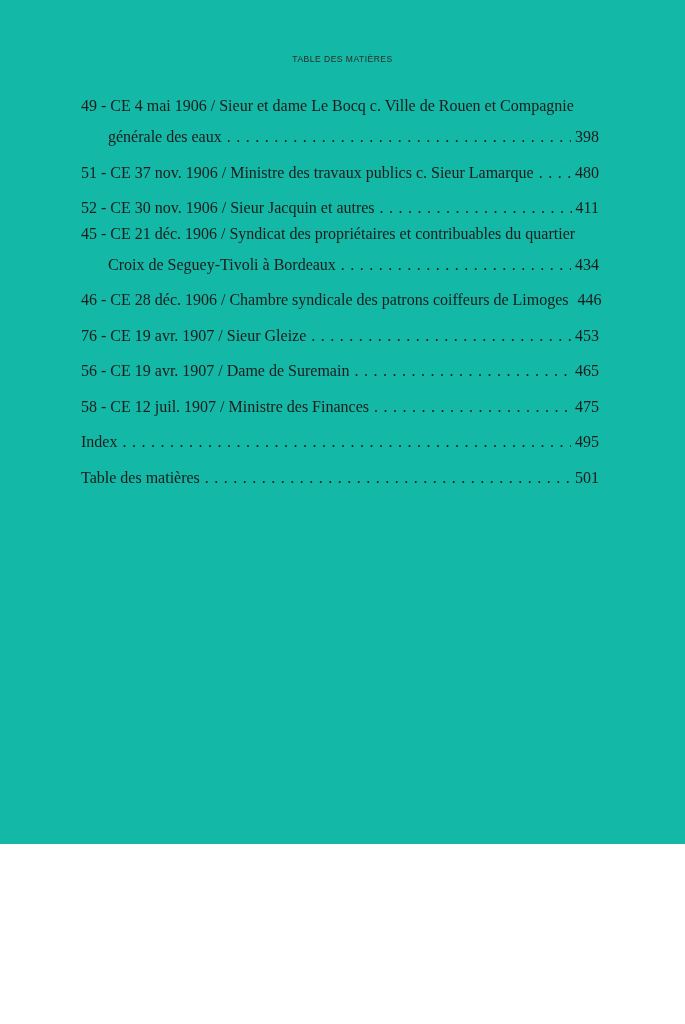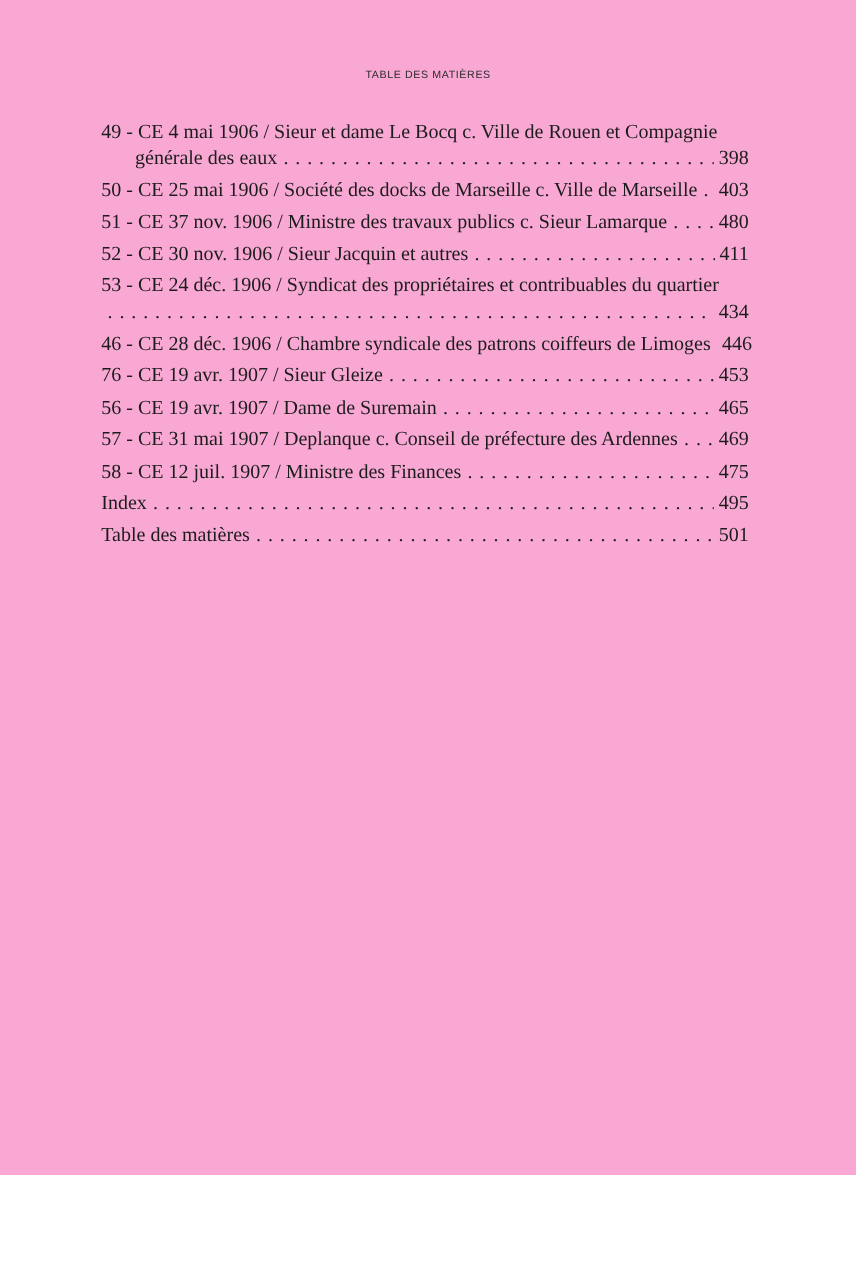--- a/index.html
+++ b/index.html
@@ -3,22 +3,22 @@
 <meta charset="utf-8">
 <style>
   html, body {
     margin: 0;
     padding: 0;
     background: #ffffff;
   }
   .page {
     position: relative;
     width: 685px;
-    height: 940px;
-    background: #f9a8d4;
+    height: 844px;
+    background: #14b8a6;
     color: #1c1c1c;
     font-family: "Liberation Serif", serif;
     overflow: hidden;
   }
   .running-head {
     position: absolute;
     top: 54px;
     left: 0;
     right: 0;
     text-align: center;
@@ -67,20 +67,21 @@
     margin-left: 5px;
     margin-right: 4px;
     word-spacing: 1.5px;
   }
   .leader::after {
     content: ". . . . . . . . . . . . . . . . . . . . . . . . . . . . . . . . . . . . . . . . . . . . . . . . . . . . . . . . . . . . . . . . . . . . . . . . . . . .";
   }
   .pagenum {
     flex: 0 0 auto;
     text-align: right;
+    margin-top: 10px;
   }
   .folio {
     position: absolute;
     top: 954px;
     left: 0;
     right: 0;
     text-align: center;
     font-size: 13px;
     color: #2a2a2a;
     padding-left: 32px;
@@ -96,42 +97,36 @@
       <div class="entry">
         <div class="line">49 - CE 4 mai 1906 / Sieur et dame Le Bocq c. Ville de Rouen et Compagnie</div>
         <div class="line cont flexline">
           <span class="text">générale des eaux</span>
           <span class="leader"></span>
           <span class="pagenum">398</span>
         </div>
       </div>
       <div class="entry">
         <div class="line flexline">
-          <span class="text">50 - CE 25 mai 1906 / Société des docks de Marseille c. Ville de Marseille</span>
-          <span class="leader"></span>
-          <span class="pagenum">403</span>
-        </div>
-      </div>
-      <div class="entry">
-        <div class="line flexline">
           <span class="text">51 - CE 37 nov. 1906 / Ministre des travaux publics c. Sieur Lamarque</span>
           <span class="leader"></span>
           <span class="pagenum">480</span>
         </div>
       </div>
       <div class="entry">
         <div class="line flexline">
           <span class="text">52 - CE 30 nov. 1906 / Sieur Jacquin et autres</span>
           <span class="leader"></span>
           <span class="pagenum">411</span>
         </div>
       </div>
       <div class="entry">
-        <div class="line">53 - CE 24 déc. 1906 / Syndicat des propriétaires et contribuables du quartier</div>
+        <div class="line">45 - CE 21 déc. 1906 / Syndicat des propriétaires et contribuables du quartier</div>
         <div class="line cont flexline">
+          <span class="text">Croix de Seguey-Tivoli à Bordeaux</span>
           <span class="leader"></span>
           <span class="pagenum">434</span>
         </div>
       </div>
       <div class="entry">
         <div class="line flexline">
           <span class="text">46 - CE 28 déc. 1906 / Chambre syndicale des patrons coiffeurs de Limoges</span>
           <span class="leader"></span>
           <span class="pagenum">446</span>
         </div>
@@ -141,27 +136,20 @@
           <span class="text">76 - CE 19 avr. 1907 / Sieur Gleize</span>
           <span class="leader"></span>
           <span class="pagenum">453</span>
         </div>
       </div>
       <div class="entry">
         <div class="line flexline">
           <span class="text">56 - CE 19 avr. 1907 / Dame de Suremain</span>
           <span class="leader"></span>
           <span class="pagenum">465</span>
-        </div>
-      </div>
-      <div class="entry">
-        <div class="line flexline">
-          <span class="text">57 - CE 31 mai 1907 / Deplanque c. Conseil de préfecture des Ardennes</span>
-          <span class="leader"></span>
-          <span class="pagenum">469</span>
         </div>
       </div>
       <div class="entry">
         <div class="line flexline">
           <span class="text">58 - CE 12 juil. 1907 / Ministre des Finances</span>
           <span class="leader"></span>
           <span class="pagenum">475</span>
         </div>
       </div>
       <div class="entry">

